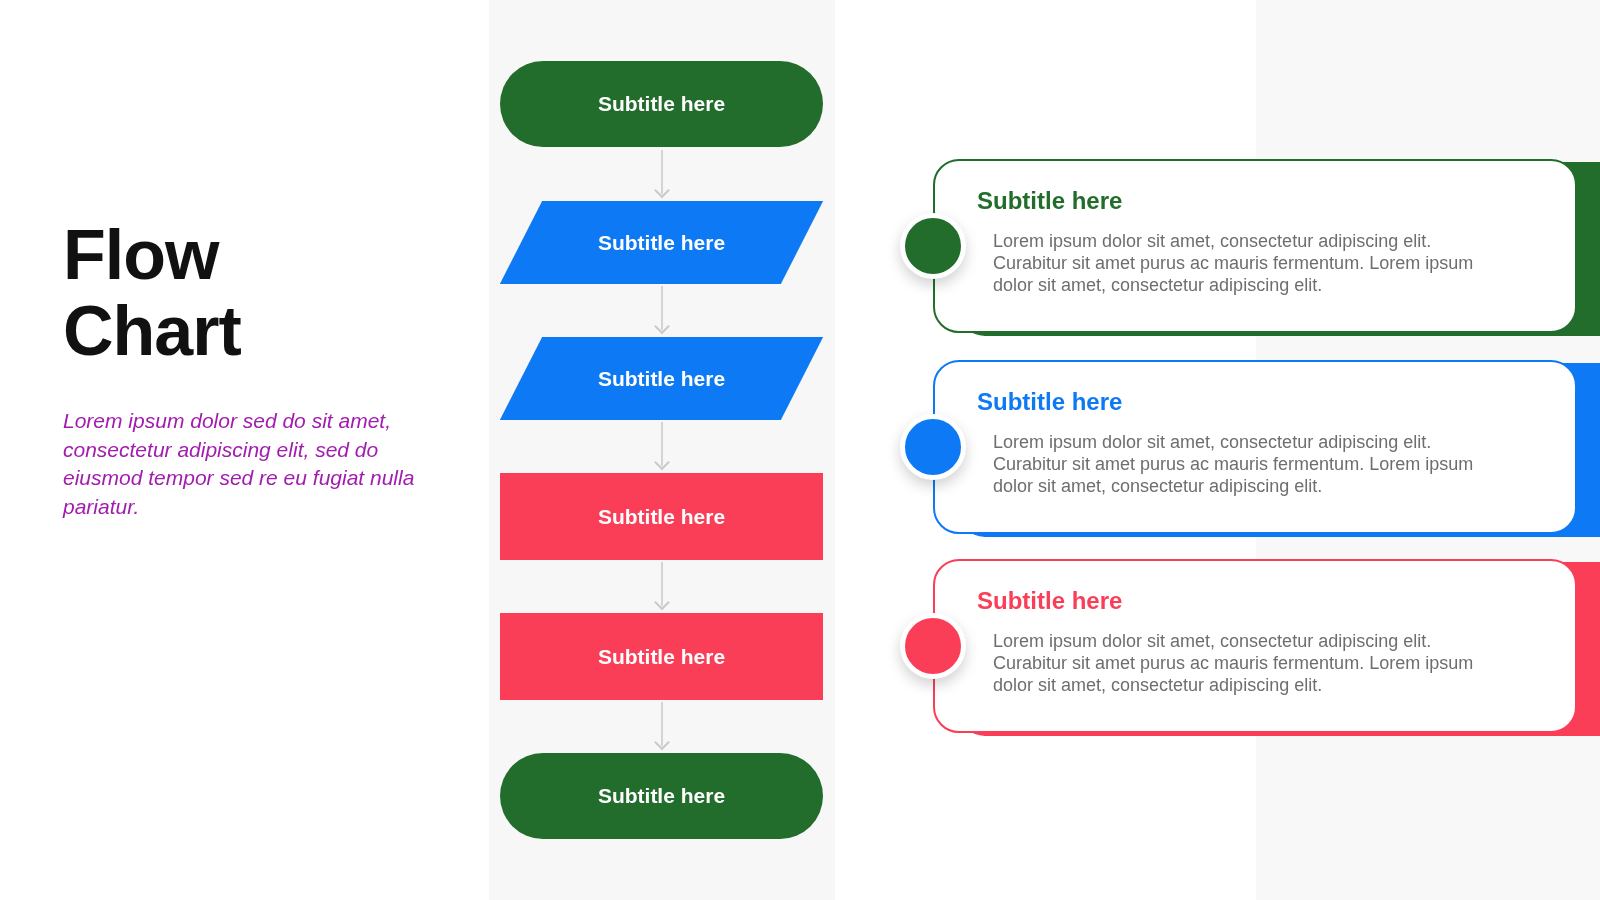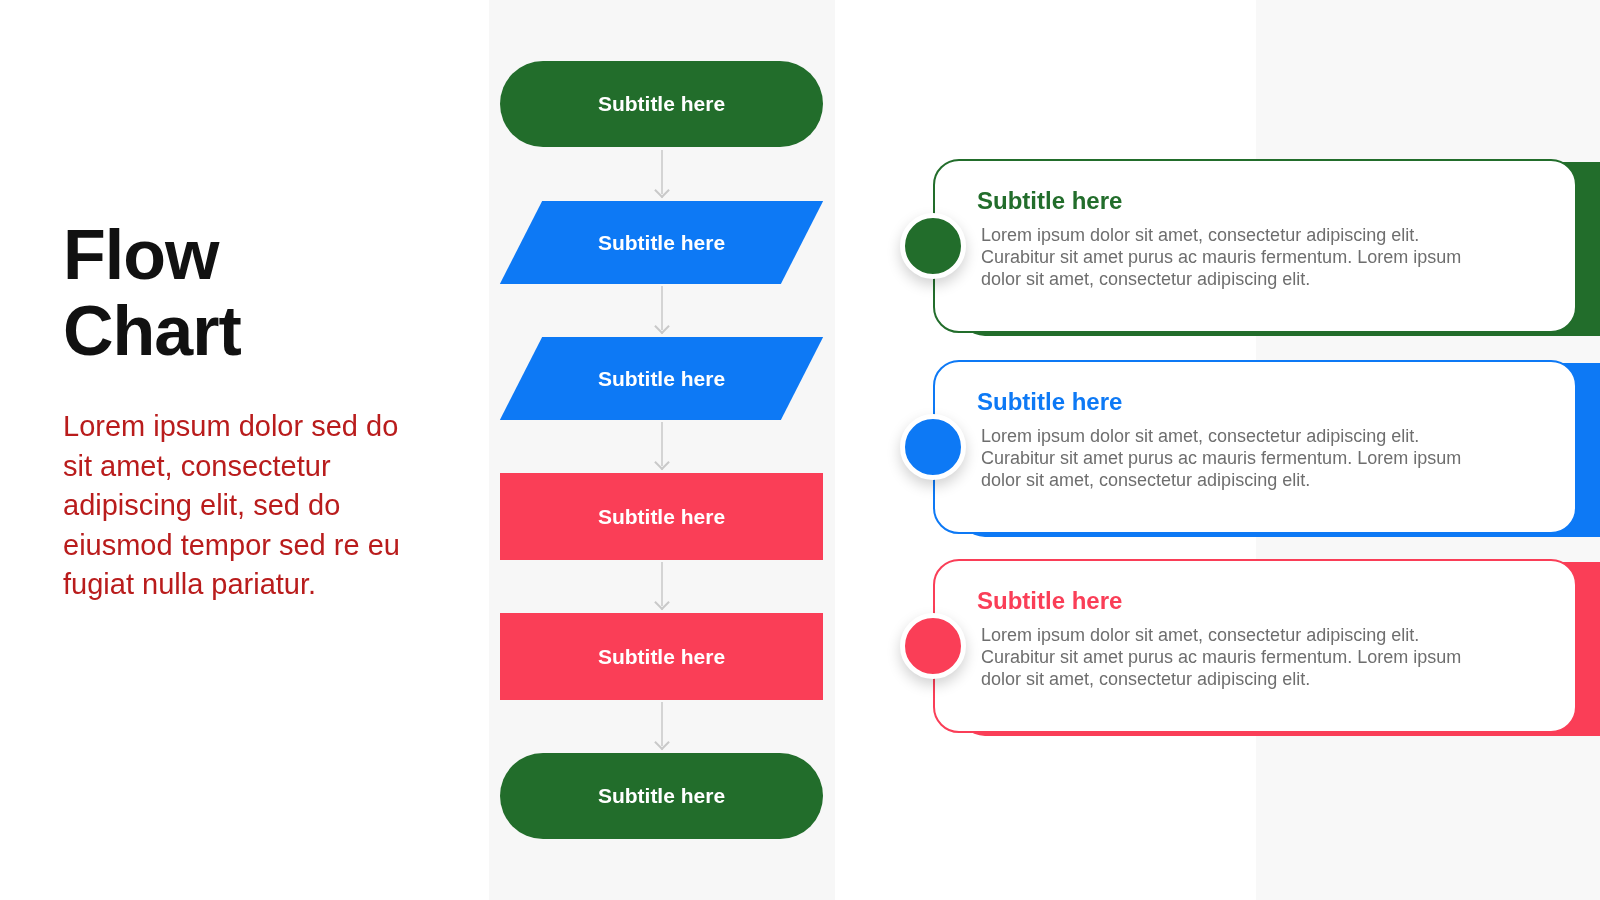--- a/index.html
+++ b/index.html
@@ -22,21 +22,21 @@
 
   
   .intro{position:absolute;left:63px;top:218px;width:400px;}
   .intro h1{
     margin:0;width:300px;
     font-size:70px;line-height:1.08;font-weight:700;
     color:#111111;letter-spacing:-1px;
   }
   .intro p{
     margin:38px 0 0 0;width:370px;
-    font-size:29px;line-height:1.36;color:#b91c1c;
+    font-size:21px;line-height:1.36;color:#a21caf;font-style:italic;
   }
 
   
   .flow{position:absolute;left:500px;top:0;width:323px;height:900px;}
   .node{
     position:absolute;left:0;width:323px;height:86px;
     display:flex;align-items:center;justify-content:center;
   }
   .node .shape-bg{position:absolute;inset:0;z-index:0;}
   .node .label{
@@ -82,21 +82,21 @@
     padding:24px 40px 20px 42px;
   }
   .card .marker{
     position:absolute;z-index:2;
     left:-33px;top:50%;margin-top:-33px;
     width:56px;height:56px;border-radius:50%;
     border:5px solid #ffffff;
     box-shadow:0 6px 14px rgba(0,0,0,0.18);
   }
   .card h2{margin:2px 0 10px 0;font-size:24px;font-weight:700;}
-  .card p{margin:4px;width:505px;font-size:18px;line-height:1.21;color:#6e6e6e;}
+  .card p{margin:16px;width:505px;font-size:18px;line-height:1.21;color:#6e6e6e;}
 
   .card-green .plate{background:#226d2b;}
   .card-green .face{border-color:#226d2b;}
   .card-green .marker{background:#226d2b;}
   .card-green h2{color:#226d2b;}
   .card-blue .plate{background:#0d79f5;}
   .card-blue .face{border-color:#0d79f5;}
   .card-blue .marker{background:#0d79f5;}
   .card-blue h2{color:#0d79f5;}
   .card-red .plate{background:#fa3e57;}

